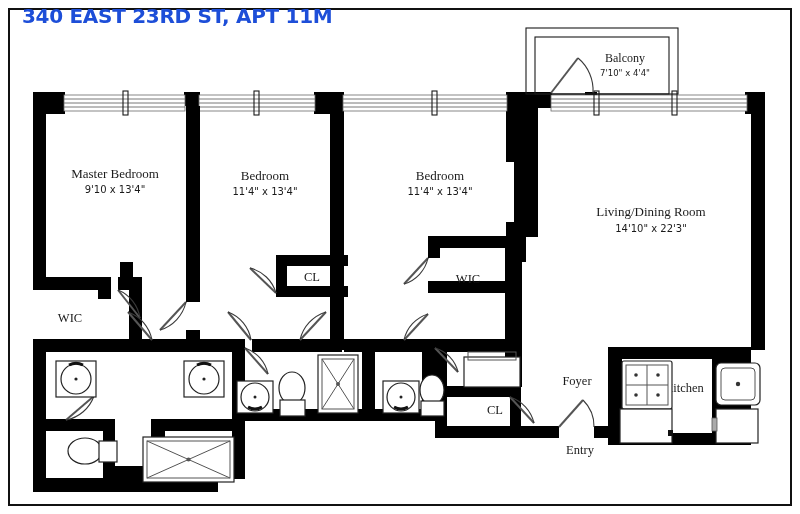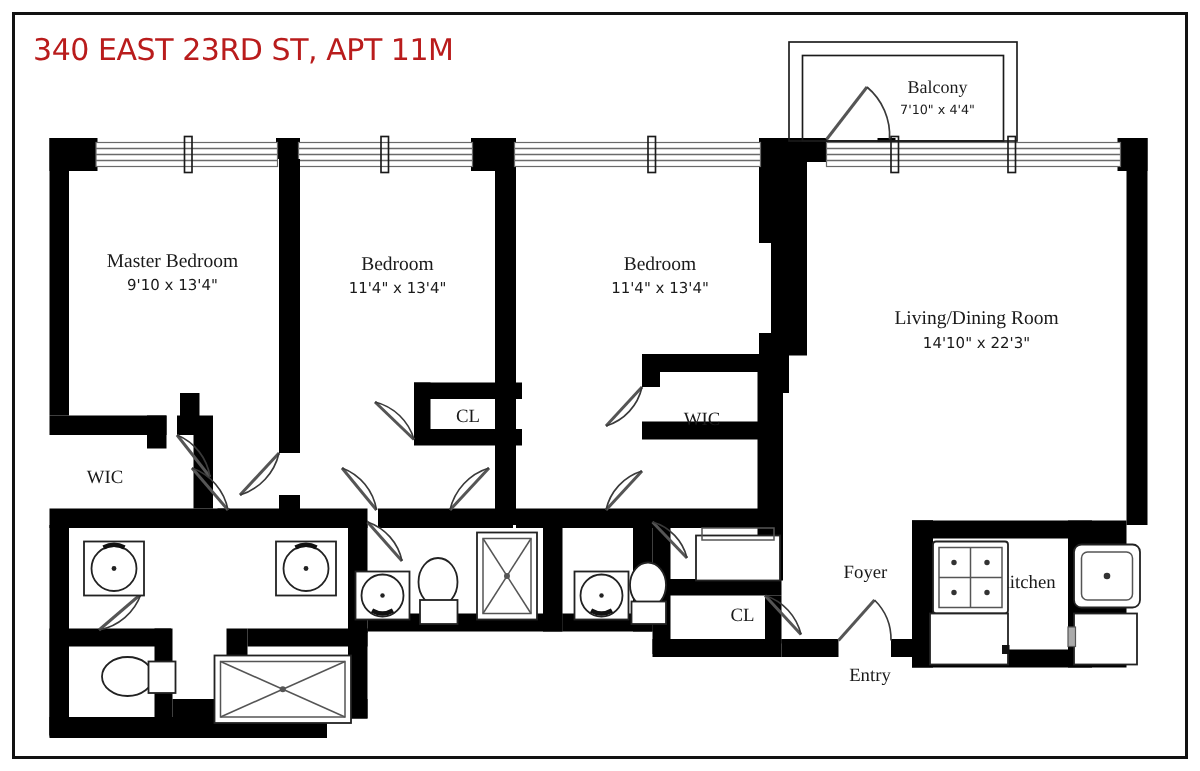--- a/index.html
+++ b/index.html
@@ -1,24 +1,24 @@
 <!DOCTYPE html>
 <html><head>
 <meta charset="utf-8">
 <style>
   html,body{margin:0;padding:0;background:#ffffff;}
   body{width:800px;height:514px;overflow:hidden;
        font-family:"Liberation Serif",serif;}
   #canvas{position:relative;width:800px;height:514px;background:#fff;}
   #frame{position:absolute;left:8px;top:8px;width:784px;height:498px;
          border:2px solid #111;box-sizing:border-box;background:#fff;}
-  #title{position:absolute;left:22px;top:21px;
+  #title{position:absolute;left:22px;top:4px;
          font-family:"DejaVu Sans",sans-serif;
-         font-weight:400;font-size:20px;letter-spacing:-0.3px;
-         color:#b91c1c;white-space:nowrap;}
+         font-weight:700;font-size:20px;letter-spacing:-0.3px;
+         color:#1d4ed8;white-space:nowrap;}
   svg{position:absolute;left:0;top:0;}
   .rmname{font-family:"Liberation Serif",serif;font-size:13px;fill:#1a1a1a;
           text-anchor:middle;}
   .rmdim{font-family:"DejaVu Sans",sans-serif;font-size:10px;fill:#1a1a1a;
          text-anchor:middle;}
   .small{font-family:"Liberation Serif",serif;font-size:12.5px;fill:#1a1a1a;
          text-anchor:middle;}
   .balname{font-family:"Liberation Serif",serif;font-size:12px;fill:#1a1a1a;
            text-anchor:middle;}
   .baldim{font-family:"DejaVu Sans",sans-serif;font-size:8.5px;fill:#1a1a1a;

